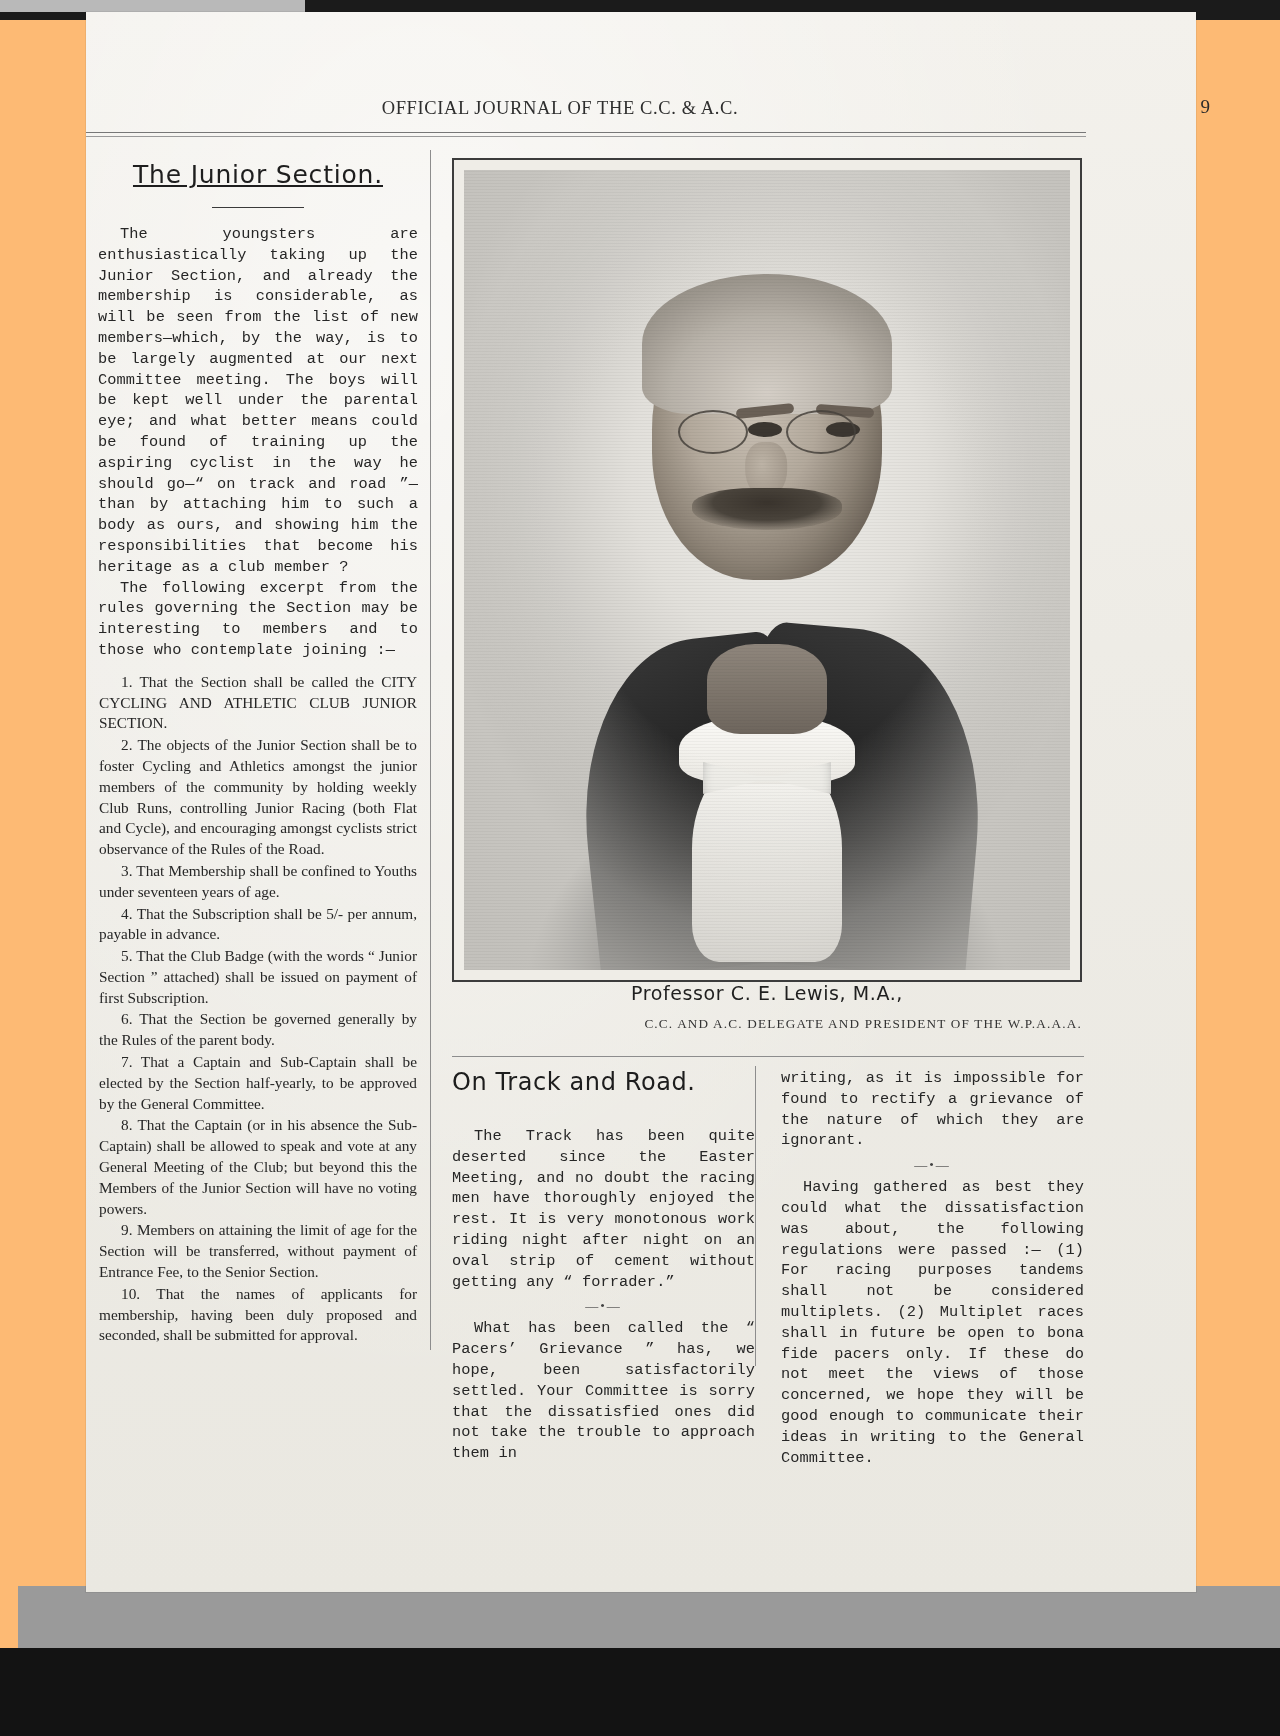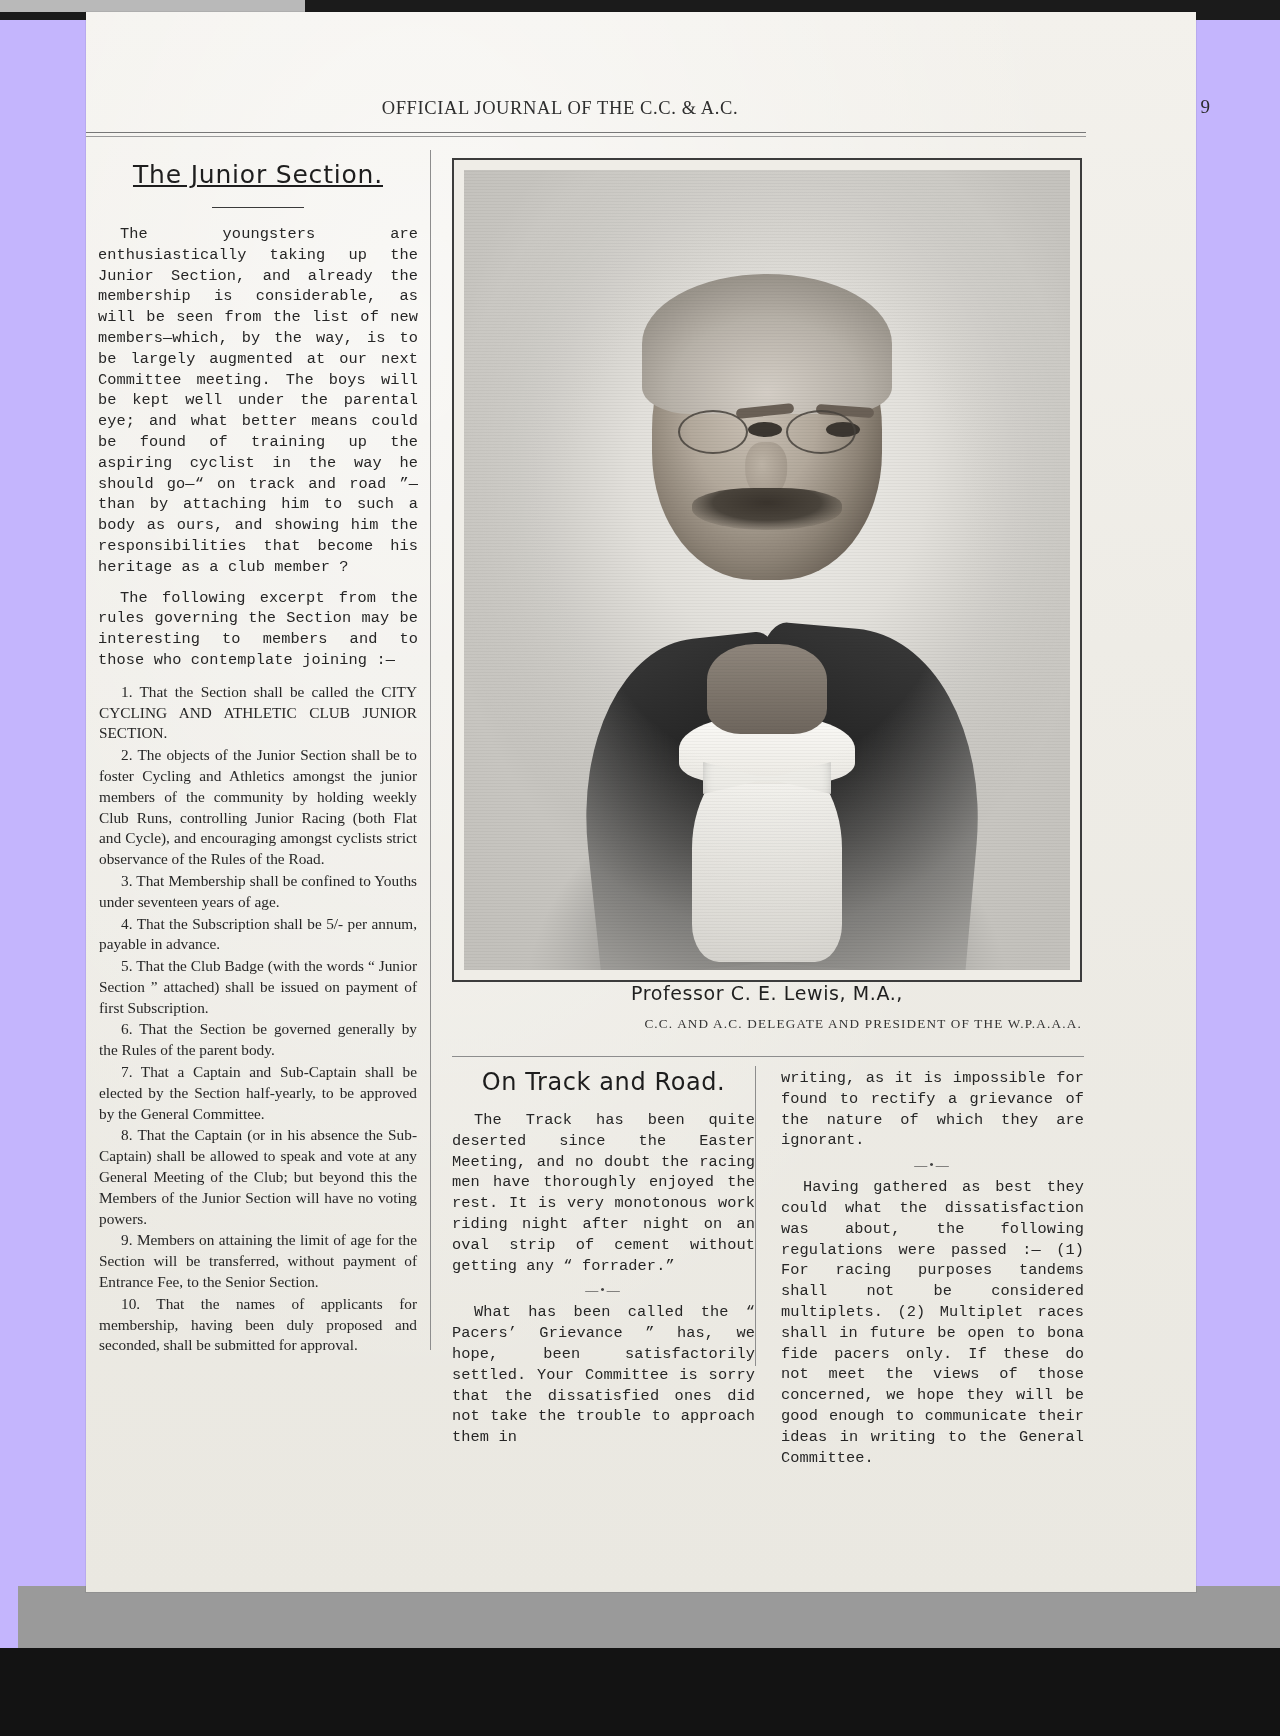--- a/index.html
+++ b/index.html
@@ -4,21 +4,21 @@
 <style>
   html, body {
     margin: 0;
     padding: 0;
     background: #6d6d6d;
   }
   .page {
     position: relative;
     width: 1280px;
     height: 1736px;
-    background: #c4b5fd;
+    background: #fdba74;
     overflow: hidden;
     font-family: "Liberation Serif", serif;
   }
   
   .scan-top-dark {
     position: absolute; top: 0; left: 0; width: 1280px; height: 20px;
     background: #1b1b1b;
   }
   .scan-top-light {
     position: absolute; top: 0; left: 0; width: 305px; height: 12px;
@@ -111,21 +111,21 @@
   p.body {
     margin: 0 0 0 0;
     text-indent: 22px;
     font-size: 15.3px;
     line-height: 1.36;
     text-align: justify;
     color: #262626;
     letter-spacing: 0.1px;
     font-family: Liberation Mono, monospace;
   }
-  p.body + p.body { margin-top: 10px; }
+  p.body + p.body { margin-top: 0; }
   p.rule-item {
     margin: 1px;
     text-indent: 22px;
     font-size: 15.3px;
     line-height: 1.36;
     text-align: justify;
     color: #262626;
   }
 
   
@@ -309,22 +309,21 @@
     position: absolute;
     top: 1066px; left: 755px; height: 300px;
     border-left: 1px solid #8d8d8d;
   }
   .heading-2 {
     font-family: "DejaVu Sans", sans-serif;
     font-size: 24px;
     letter-spacing: 0.6px;
     font-weight: normal;
     color: #1d1d1d;
-    margin: 0 0 14px 0;
-    text-align: center;
+    margin: 0 0 30px 0;
   }
   .ornament {
     text-align: center;
     font-size: 13px;
     color: #444;
     letter-spacing: 2px;
     margin: 6px 0 4px 0;
   }
   .hline-lower {
     position: absolute;

